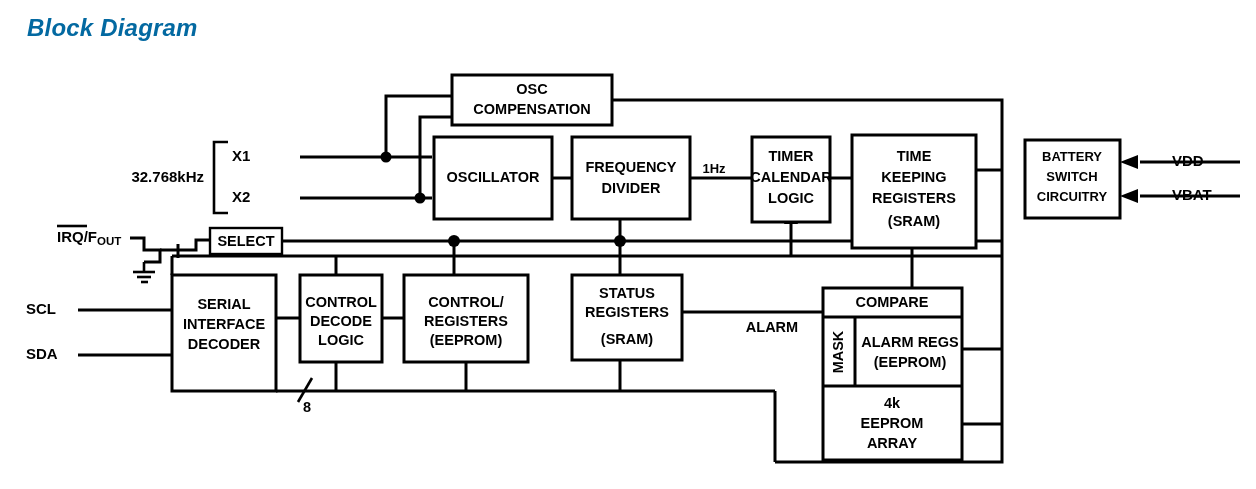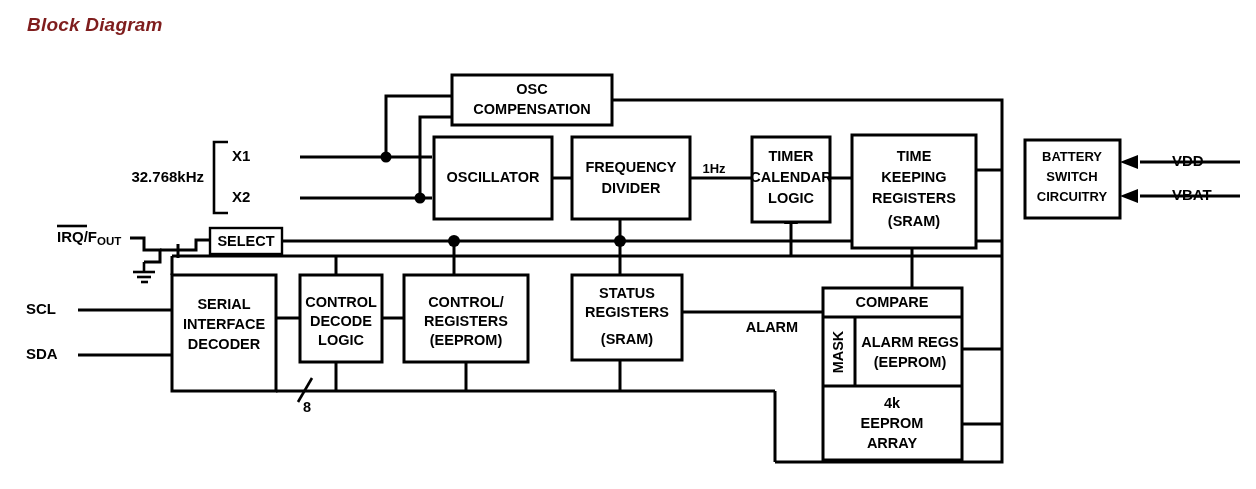--- a/index.html
+++ b/index.html
@@ -12,25 +12,25 @@
     height: 489px;
     font-family: "Liberation Sans", sans-serif;
     color: #000000;
     position: relative;
     overflow: hidden;
   }
   #page-title {
     position: absolute;
     left: 27px;
     top: 14px;
-    font-size: 19px;
+    font-size: 24px;
     font-weight: bold;
     font-style: italic;
     letter-spacing: 0.2px;
-    color: #7f1d1d;
+    color: #0369a1;
   }
   #diagram-wrap {
     position: absolute;
     left: 0;
     top: 0;
     width: 1256px;
     height: 489px;
   }
   svg { display: block; }
   .blk {

